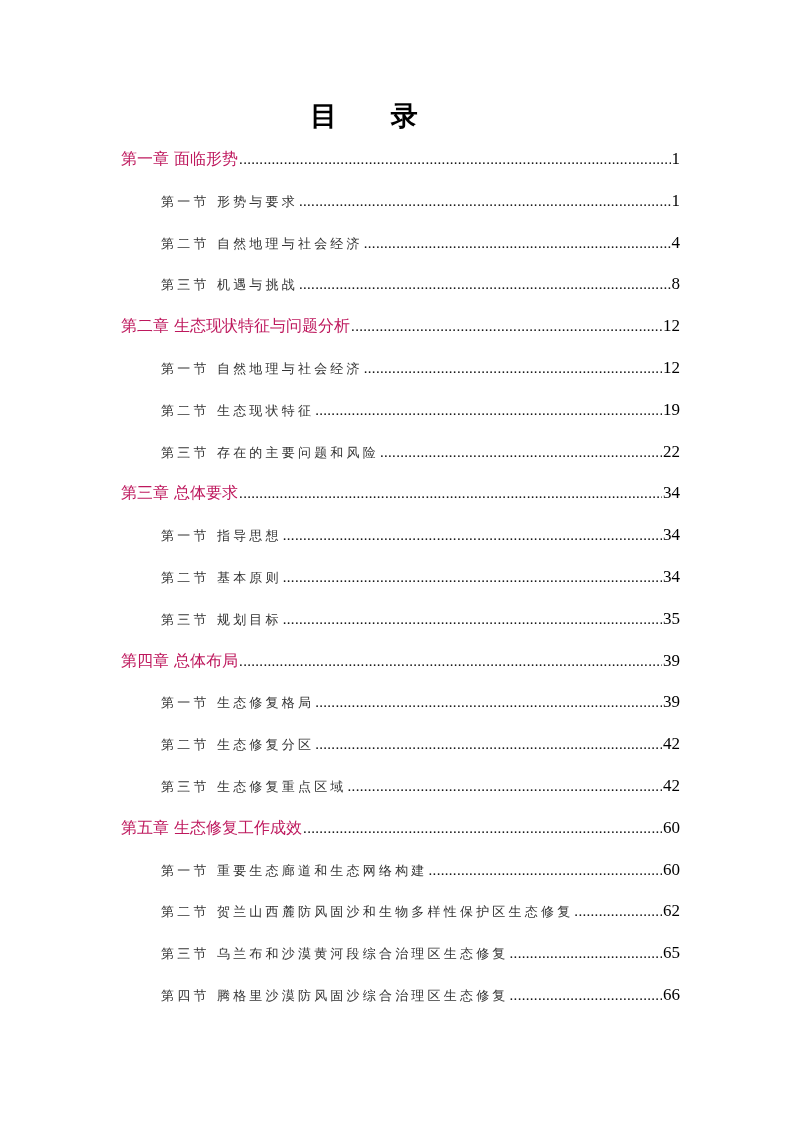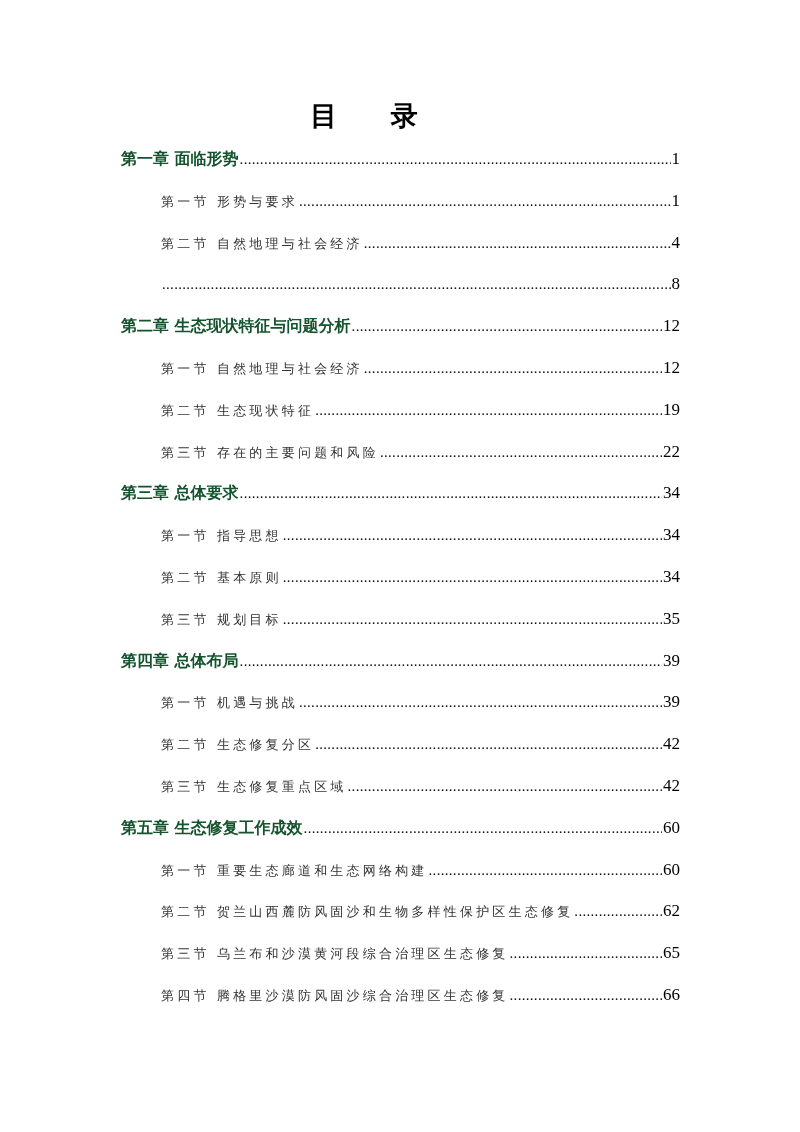--- a/index.html
+++ b/index.html
@@ -51,22 +51,22 @@
       padding-left: 0;
     }
     .toc-row.section {
       padding-left: 40px;
     }
     .toc-label {
       flex: 0 0 auto;
     }
     .chapter .toc-label {
       font-size: 16px;
-      font-weight: bold;
-      color: #14532d;
+      font-weight: normal;
+      color: #be185d;
     }
     .section .toc-label {
       font-size: 13px;
       color: #333;
       letter-spacing: 3.2px;
       font-weight: normal;
     }
     .toc-leader {
       flex: 1 1 auto;
       overflow: hidden;
@@ -103,20 +103,21 @@
       <span class="toc-label">第一节  形势与要求</span>
       <span class="toc-leader"></span>
       <span class="toc-page">1</span>
     </div>
     <div class="toc-row section">
       <span class="toc-label">第二节  自然地理与社会经济</span>
       <span class="toc-leader"></span>
       <span class="toc-page">4</span>
     </div>
     <div class="toc-row section">
+      <span class="toc-label">第三节  机遇与挑战</span>
       <span class="toc-leader"></span>
       <span class="toc-page">8</span>
     </div>
     <div class="toc-row chapter">
       <span class="toc-label">第二章  生态现状特征与问题分析</span>
       <span class="toc-leader"></span>
       <span class="toc-page">12</span>
     </div>
     <div class="toc-row section">
       <span class="toc-label">第一节  自然地理与社会经济</span>
@@ -152,21 +153,21 @@
       <span class="toc-label">第三节  规划目标</span>
       <span class="toc-leader"></span>
       <span class="toc-page">35</span>
     </div>
     <div class="toc-row chapter">
       <span class="toc-label">第四章  总体布局</span>
       <span class="toc-leader"></span>
       <span class="toc-page">39</span>
     </div>
     <div class="toc-row section">
-      <span class="toc-label">第一节  机遇与挑战</span>
+      <span class="toc-label">第一节  生态修复格局</span>
       <span class="toc-leader"></span>
       <span class="toc-page">39</span>
     </div>
     <div class="toc-row section">
       <span class="toc-label">第二节  生态修复分区</span>
       <span class="toc-leader"></span>
       <span class="toc-page">42</span>
     </div>
     <div class="toc-row section">
       <span class="toc-label">第三节  生态修复重点区域</span>

